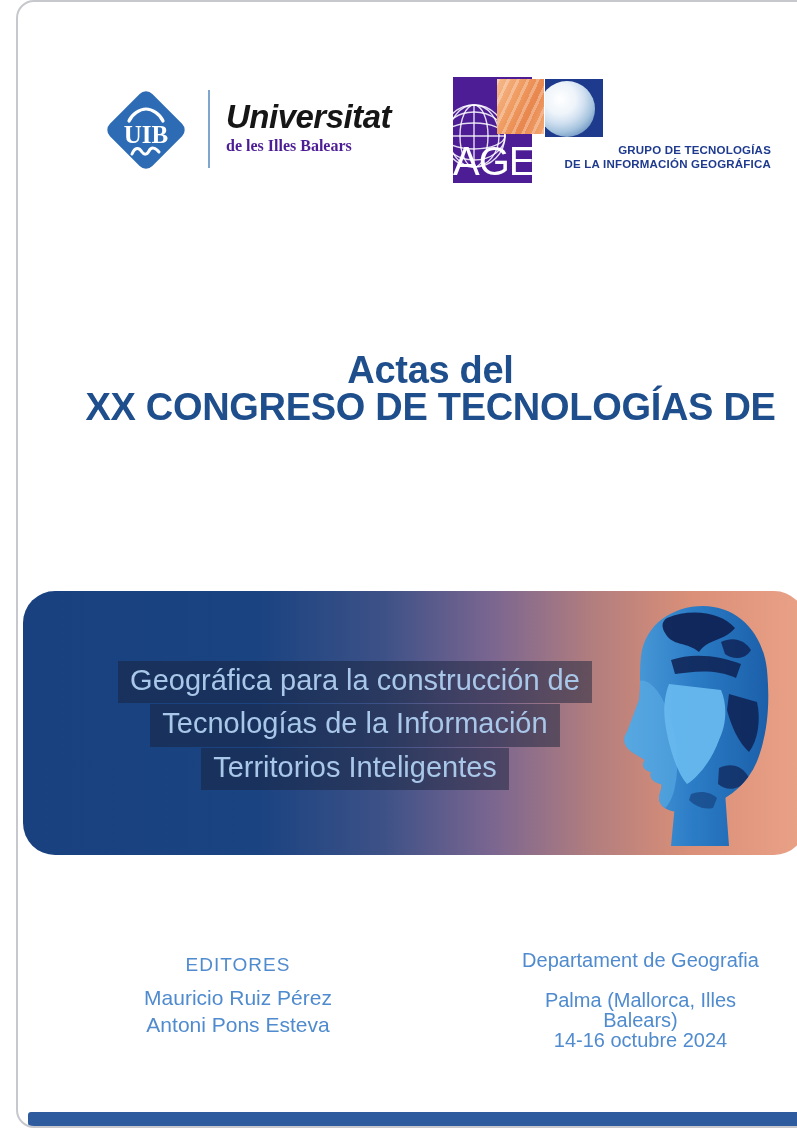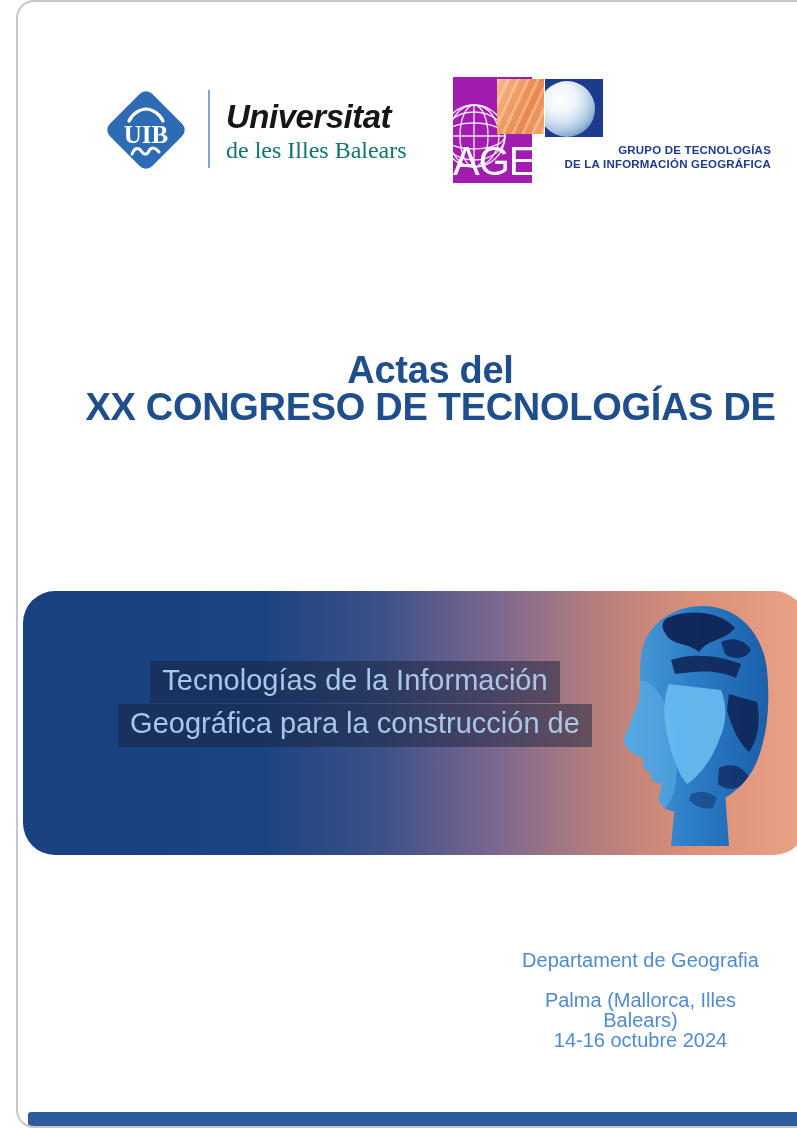--- a/index.html
+++ b/index.html
@@ -7,24 +7,24 @@
   .page{position:absolute;left:16px;top:0;width:793px;height:1124px;border:2px solid #c6c8cd;
         border-radius:18px;background:#ffffff;overflow:hidden;}
 
   
   .uib-logo{position:absolute;left:78px;top:78px;width:300px;height:100px;}
   .uib-diamond{position:absolute;left:0;top:0;width:100px;height:100px;}
   .uib-divider{position:absolute;left:112px;top:10px;width:2px;height:78px;background:#7ea6cf;}
   .uib-name{position:absolute;left:130px;top:18px;white-space:nowrap;}
   .uib-name .l1{font-size:33px;font-weight:bold;color:#161616;letter-spacing:-0.5px;
                 font-family:"Liberation Sans",sans-serif;font-style:italic;}
-  .uib-name .l2{font-size:24px;color:#0f766e;font-family:"Liberation Serif",serif;margin-top:1px;}
+  .uib-name .l2{font-size:16px;color:#4c1d95;font-family:"Liberation Serif",serif;margin-top:1px;font-weight:bold;}
 
   .age-logo{position:absolute;left:435px;top:75px;width:320px;height:106px;}
-  .age-navy{position:absolute;left:0;top:0;width:79px;height:106px;background:#a21caf;overflow:hidden;}
+  .age-navy{position:absolute;left:0;top:0;width:79px;height:106px;background:#4c1d95;overflow:hidden;}
   .age-globe{position:absolute;left:-14px;top:24px;width:70px;height:70px;}
   .age-acronym{position:absolute;left:0;bottom:2px;width:100%;text-align:center;color:#ffffff;
                font-size:40px;font-weight:400;letter-spacing:-1px;line-height:1;}
   .age-orange{position:absolute;left:44px;top:2px;width:47px;height:55px;
               background:linear-gradient(115deg,#f6b98c 0%,#ef9a5f 40%,#e8874e 65%,#f3a873 100%);}
   .age-orange:after{content:"";position:absolute;inset:0;
               background:repeating-linear-gradient(115deg,rgba(255,255,255,.28) 0 3px,rgba(255,255,255,0) 3px 9px);}
   .age-earth-sq{position:absolute;left:92px;top:2px;width:58px;height:58px;background:#1d3a8c;overflow:hidden;}
   .age-earth{position:absolute;left:-6px;top:2px;width:56px;height:56px;border-radius:50%;
              background:radial-gradient(circle at 38% 32%,#ffffff 0%,#eef4fa 30%,#cfdff0 48%,#a6c4de 64%,#6f96c2 80%,#2f5globally 0);
@@ -105,22 +105,23 @@
     </div>
   </div>
 
   <div class="title-block">
     <div class="t">Actas del</div>
     <div class="t">XX CONGRESO DE TECNOLOGÍAS DE</div>
   </div>
 
   <div class="banner">
     <div class="banner-text">
+      <span class="row">Geográfica para la construcción de</span>
       <span class="row">Tecnologías de la Información</span>
-      <span class="row">Geográfica para la construcción de</span>
+      <span class="row">Territorios Inteligentes</span>
     </div>
     <svg class="head-illus" viewBox="0 0 210 252">
       <defs>
         <linearGradient id="hg" x1="40" y1="0" x2="205" y2="0" gradientUnits="userSpaceOnUse">
           <stop offset="0" stop-color="#55a5de"></stop>
           <stop offset="0.5" stop-color="#2b7cc6"></stop>
           <stop offset="1" stop-color="#1a5ca6"></stop>
         </linearGradient>
         <clipPath id="headclip">
           <path d="M70 58 C74 26 102 8 132 8 C166 8 192 34 196 72 C199 104 197 132 188 158
@@ -141,20 +142,25 @@
         <path d="M100 62 C122 54 150 58 170 66 L165 80 C144 70 120 74 104 76 Z" fill="#0e2152" opacity="0.85"></path>
         <path d="M150 44 C162 38 174 42 180 52 C174 62 162 62 154 56 Z" fill="#0e2152" opacity="0.8"></path>
         <path d="M98 86 L150 92 C157 108 155 128 148 142 C140 164 126 180 116 186 C107 176 98 152 94 124 C92 110 94 96 98 86 Z" fill="#66b8ee" opacity="0.95"></path>
         <path d="M158 96 L186 104 C190 122 187 142 178 154 C168 145 160 128 156 112 Z" fill="#0e2152" opacity="0.85"></path>
         <path d="M148 170 C160 164 172 168 178 180 C170 192 156 194 147 186 Z" fill="#0e2152" opacity="0.7"></path>
         <path d="M120 196 C130 192 140 194 146 200 L142 210 C132 212 124 208 118 202 Z" fill="#123b77" opacity="0.6"></path>
       </g>
     </svg>
   </div>
 
+  <div class="editors">
+    <div class="head">EDITORES</div>
+    <div class="name">Mauricio Ruiz Pérez</div>
+    <div class="name">Antoni Pons Esteva</div>
+  </div>
 
   <div class="venue">
     <div>Departament de Geografia</div>
     <div class="gap"></div>
     <div>Palma (Mallorca, Illes Balears)</div>
     <div>14-16 octubre 2024</div>
   </div>
 
   <div class="footer-bar"></div>
 </div>

